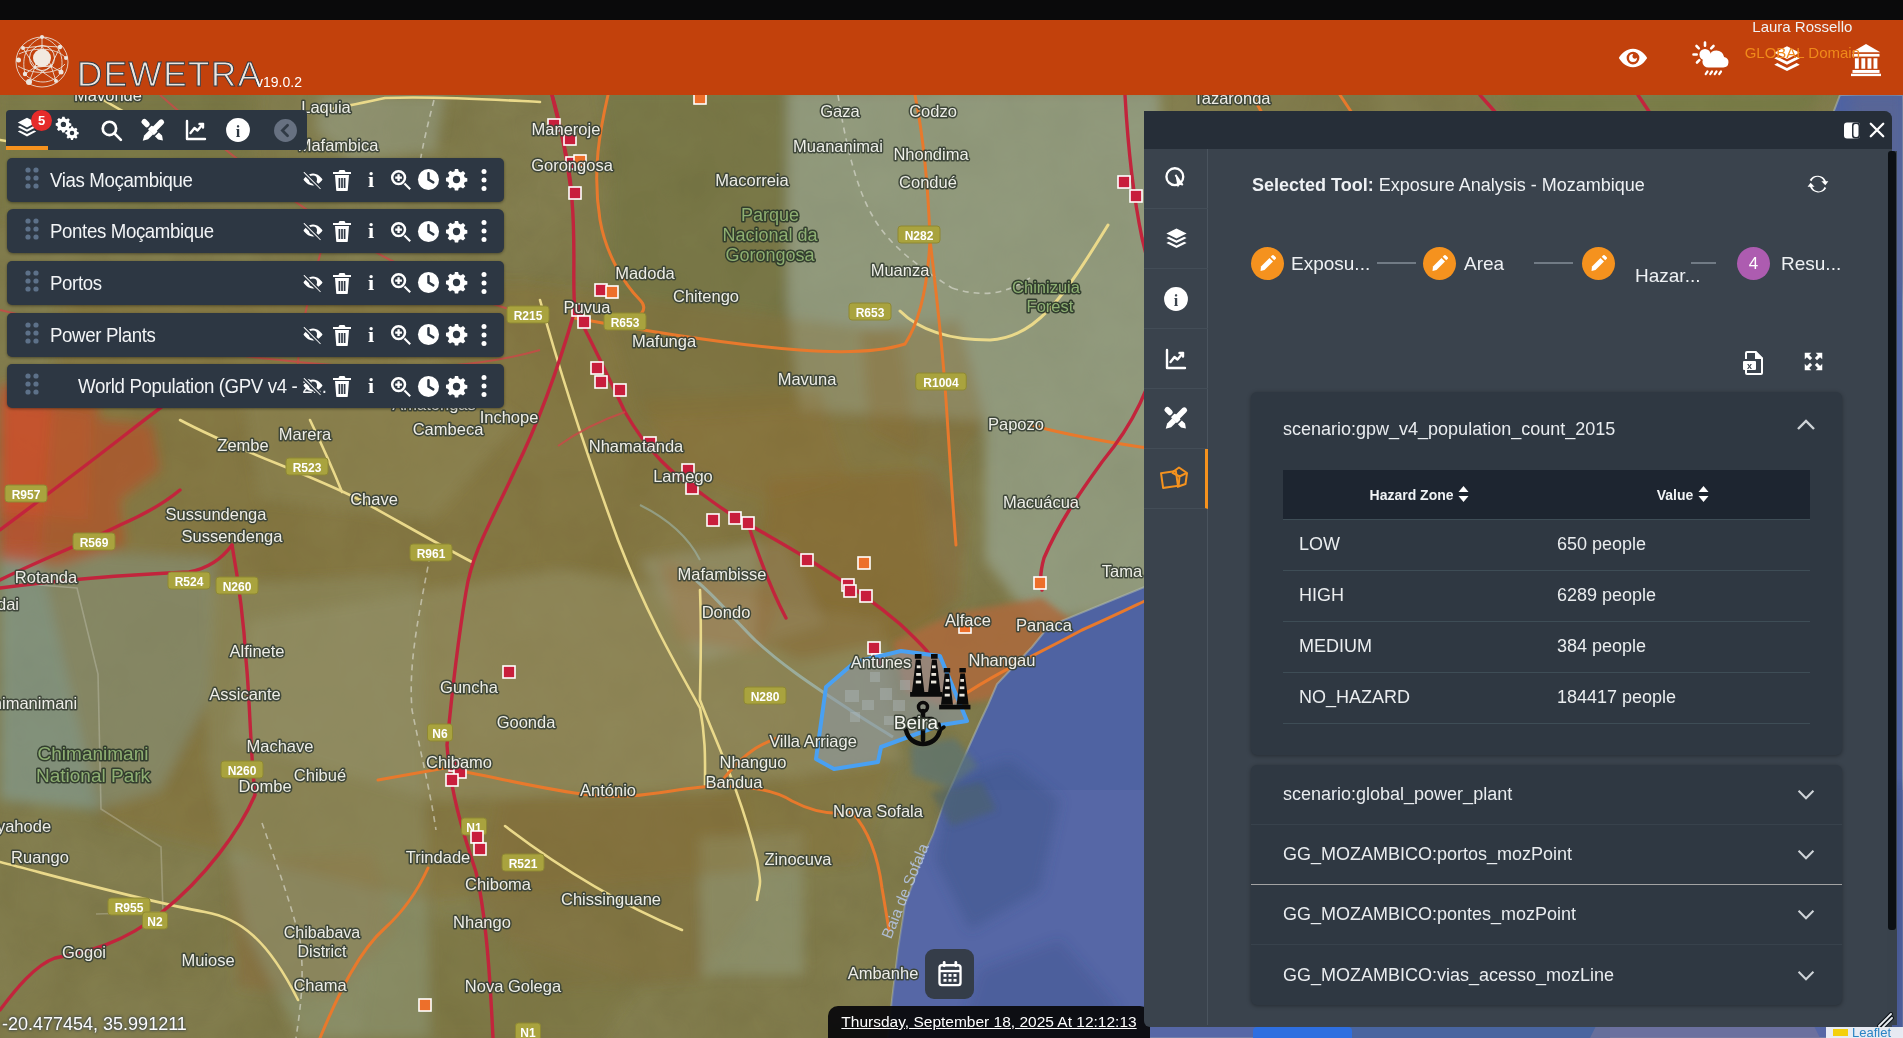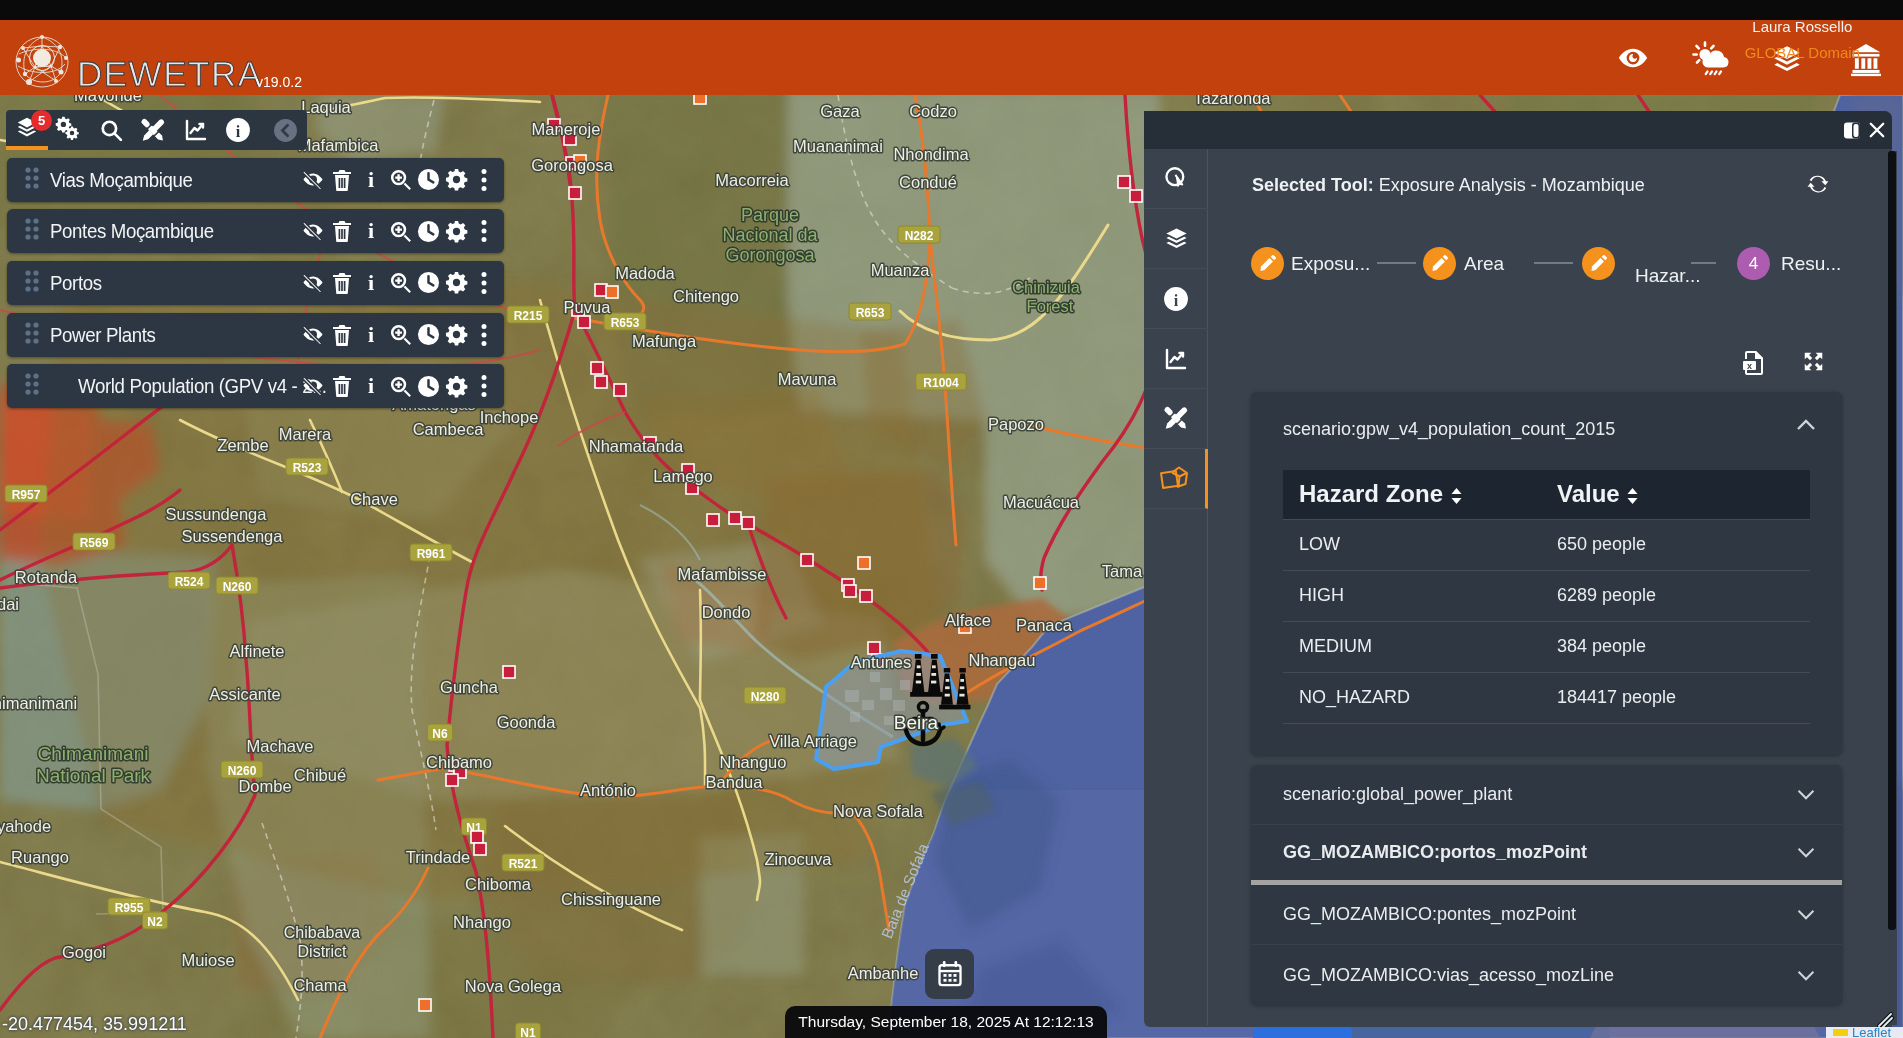--- a/index.html
+++ b/index.html
@@ -46,32 +46,32 @@
   .sline { height:2px; background:#717b85; flex:none; }
   
   #exporti { position:absolute; left:534px; top:202px; }
   #expandi { position:absolute; left:594px; top:202px; }
   
   .card { position:absolute; left:42px; width:591px; background:#2f3842; border-radius:6px; box-shadow:0 1px 4px rgba(0,0,0,.35); }
   .cardtitle { color:#e9ecef; font-size:18px; }
   .chev { position:absolute; right:26px; }
   .acrow { position:relative; height:60px; display:flex; align-items:center; padding-left:32px; color:#e9ecef; font-size:18px; }
   table.vals { border-collapse:collapse; width:527px; margin:0 0 0 32px; }
-  table.vals th { background:#1d2530; color:#f0f3f5; font-size:24px; text-align:left; font-weight:bold; height:49px; padding-left:16px; }
+  table.vals th { background:#1d2530; color:#f0f3f5; font-size:14px; text-align:center; font-weight:bold; height:49px; padding-left:16px; }
   table.vals td { color:#eaedef; font-size:18px; height:51px; padding-left:16px; border-top:1px solid #3e4d56; }
   table.vals tr.last td{ border-bottom:1px solid #3e4d56; }
   
   #sbar { position:absolute; left:1887px; top:151px; width:10px; height:874px; background:#39424c; z-index:36; }
   #sthumb { position:absolute; left:1px; top:0px; width:8px; height:779px; background:#0c1014; border-radius:3px; }
   
   #bluebtn { position:absolute; left:1253px; top:1027px; width:99px; height:13px; background:#2e6fe0; border-radius:4px 4px 0 0; z-index:34; }
   #leaflet { position:absolute; left:1826px; top:1027px; width:77px; height:11px; background:rgba(244,246,250,.92); z-index:60; font-size:13px; color:#2a84c4; display:flex; align-items:center; padding-left:7px; gap:4px; overflow:hidden;}
   #leaflet .flag { width:15px; height:7px; background:#f4d00c; display:inline-block; }
   #resizegrip { position:absolute; left:1876px; top:1012px; z-index:37; }
-  #datebar { position:absolute; left:785px; top:1006px; width:322px; height:32px; background:rgba(10,10,12,.95); color:#fff; font-size:15.5px; display:flex; align-items:center; justify-content:center; z-index:20; border-radius:10px 10px 0 0;}
+  #datebar { position:absolute; left:828px; top:1006px; width:322px; height:32px; background:rgba(10,10,12,.95); color:#fff; font-size:15.5px; display:flex; align-items:center; justify-content:center; z-index:20; border-radius:10px 10px 0 0;text-decoration:underline;}
   #coords { position:absolute; left:2px; top:1014px; color:#fdfdfd; font-size:18px; z-index:20; text-shadow:0 0 3px #36424c, 0 0 3px #36424c; }
   #calbtn { position:absolute; left:925px; top:949px; width:49px; height:50px; background:rgba(52,60,70,.97); border-radius:9px; z-index:20; display:flex; align-items:center; justify-content:center; }
 </style>
 </head>
 <body>
 <div id="stage">
 
   <svg id="map" viewBox="0 95 1903 943" width="1903" height="943" style="position:absolute;left:0;top:95px;">
       <defs>
  <filter id="blur6">
@@ -976,21 +976,21 @@
                 <td>184417 people</td>
               </tr>
         </tbody>
           </table>
       </div>
 
       <div class="card" id="card2" style="top:616px; height:240px;">
         <div class="acrow" style="border-bottom:1px solid #38424c;">scenario:global_power_plant<svg class="chev" width="20" height="13" viewBox="0 0 20 14" fill="none" stroke="#cfd4d8" stroke-width="2.2">
               <path d="M2 3l8 8 8-8"></path>
             </svg></div>
-        <div class="acrow" style="border-bottom:5px solid #a3a3a3;font-weight:bold;">GG_MOZAMBICO:portos_mozPoint<svg class="chev" width="20" height="13" viewBox="0 0 20 14" fill="none" stroke="#cfd4d8" stroke-width="2.2">
+        <div class="acrow" style="border-bottom:1px solid #a3a3a3;">GG_MOZAMBICO:portos_mozPoint<svg class="chev" width="20" height="13" viewBox="0 0 20 14" fill="none" stroke="#cfd4d8" stroke-width="2.2">
               <path d="M2 3l8 8 8-8"></path>
             </svg></div>
         <div class="acrow" style="border-bottom:1px solid #38424c;">GG_MOZAMBICO:pontes_mozPoint<svg class="chev" width="20" height="13" viewBox="0 0 20 14" fill="none" stroke="#cfd4d8" stroke-width="2.2">
               <path d="M2 3l8 8 8-8"></path>
             </svg></div>
         <div class="acrow">GG_MOZAMBICO:vias_acesso_mozLine<svg class="chev" width="20" height="13" viewBox="0 0 20 14" fill="none" stroke="#cfd4d8" stroke-width="2.2">
               <path d="M2 3l8 8 8-8"></path>
             </svg></div>
       </div>
     </div>

